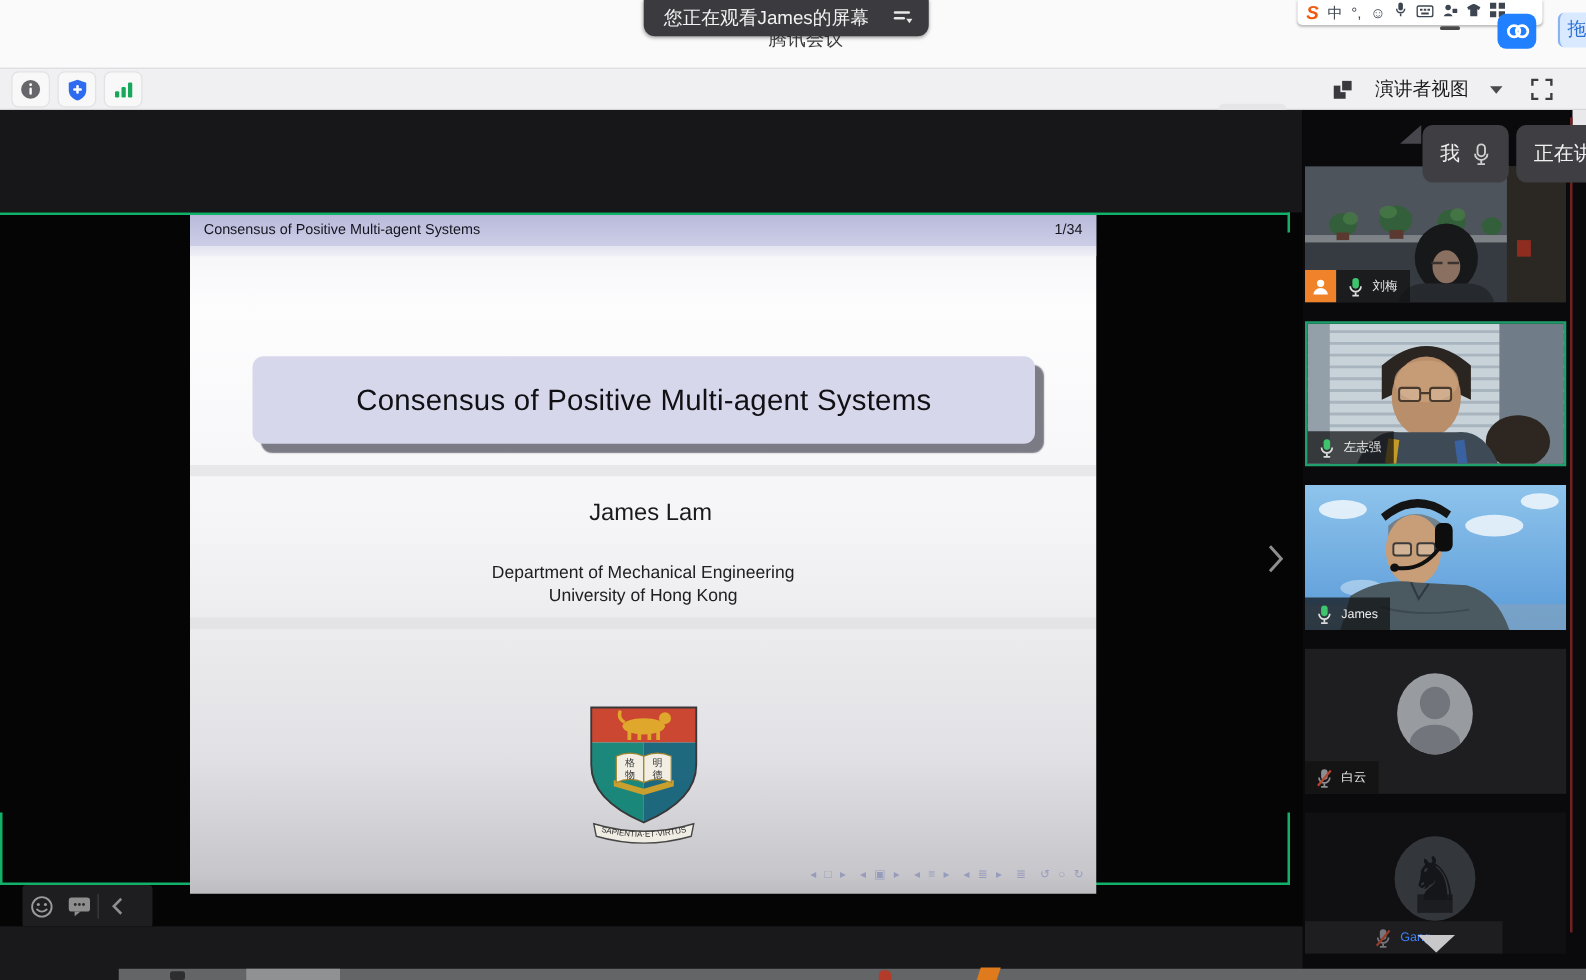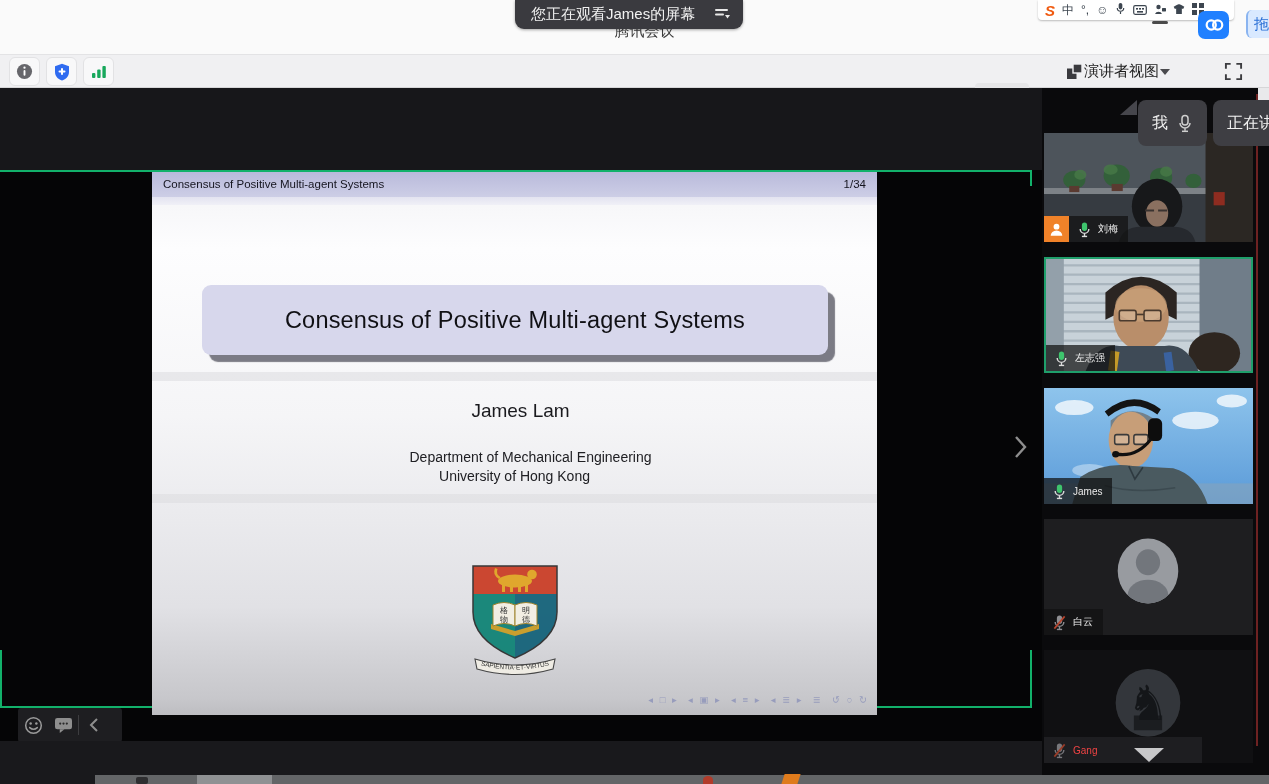--- a/index.html
+++ b/index.html
@@ -18,62 +18,62 @@
   .ime-bar .glyph { font-size:12px; color:#3d4650; line-height:1; }
   .ime-logo { font-size:15px; font-weight:bold; font-style:italic; color:#f05a10; line-height:1; }
   .win-minimize { position:absolute; left:1152px; top:21px; width:16px; height:3px; background:#4a4a4a; border-radius:2px; z-index:4; }
   .tm-logo { position:absolute; left:1198px; top:11px; width:31px; height:28px; background:#2080ff; border-radius:7px; display:flex; align-items:center; justify-content:center; z-index:4; }
   .drag-tab { position:absolute; left:1246px; top:10px; width:23px; height:28px; background:#d9e9ff; border-left:2px solid #8ab4f0; border-radius:6px 0 0 6px; color:#2a6fd6; font-size:15px; line-height:28px; padding-left:6px; z-index:4; }
 
   
   .toolbar { position:absolute; left:0; top:55px; width:1269px; height:33px; background:#f0f0f2; border-bottom:1px solid #d6d6d8; }
   .tb-btn { position:absolute; top:2px; width:31px; height:29px; background:#f8f8f9; border:1px solid #e2e2e4; border-radius:6px; display:flex; align-items:center; justify-content:center; cursor:pointer; }
   .tb-time { position:absolute; left:975px; top:4px; width:54px; height:25px; background:#e6e6e8; border-radius:4px; text-align:center; line-height:25px; font-size:15px; color:#1c1c1c;margin-top:24px; }
-  .tb-view { position:absolute; left:1058px; top:2px; height:29px; display:flex; align-items:center; gap:1px; padding:0 8px; border-radius:5px; cursor:pointer; }
+  .tb-view { position:absolute; left:1058px; top:2px; height:29px; display:flex; align-items:center; gap:17px; padding:0 8px; border-radius:5px; cursor:pointer; }
   .tb-view .lbl { font-size:15px; color:#1c1c1c; }
   .caret-down { width:0; height:0; border-left:5px solid transparent; border-right:5px solid transparent; border-top:6px solid #4a4a4e; }
   .tb-full { position:absolute; left:1218px; top:2px; width:30px; height:29px; display:flex; align-items:center; justify-content:center; border-radius:5px; cursor:pointer; }
 
   
   .stage { position:absolute; left:0; top:88px; width:1042px; height:653px; background:#050506; overflow:hidden; }
   .stage-topstrip { position:absolute; left:0; top:0; width:1042px; height:82px; background:#17171a; }
   .cap { position:absolute; background:#12b16a; z-index:1; }
   .chev-right { position:absolute; left:1008px; top:344px; width:24px; height:30px; display:flex; align-items:center; justify-content:center; cursor:pointer; z-index:5; }
 
   
   .slide { position:absolute; left:152px; top:84px; width:725px; height:543px; z-index:2; background:linear-gradient(180deg,#f2f2f5 0%,#fdfdfe 14%,#f5f5f7 45%,#e1e1e5 80%,#c7c7cb 97%,#bdbdc1 100%); }
   .slide-header { position:absolute; left:0; top:0; width:725px; height:25px; background:linear-gradient(180deg,#b9badb,#cdcee6); }
   .slide-header .ht { position:absolute; left:11px; top:0; line-height:25px; font-size:11.5px; color:#15151f; }
   .slide-header .pg { position:absolute; right:11px; top:0; line-height:25px; font-size:11.5px; color:#15151f; }
   .slide-substrip { position:absolute; left:0; top:25px; width:725px; height:8px; background:linear-gradient(180deg,#e3e3f0,#f0f0f7); }
   .band { position:absolute; left:0; width:725px; height:9px; background:rgba(90,90,105,.09); }
   .title-box { position:absolute; left:50px; top:113px; width:626px; height:70px; background:#d7d7ec; border-radius:9px; box-shadow:7px 7px 1px rgba(82,82,94,.75); display:flex; align-items:center; justify-content:center; }
   .title-box .t { font-size:23.5px; color:#101014; letter-spacing:.2px; }
   .author { position:absolute; left:0; top:228px; width:737px; text-align:center; font-size:19px; color:#1a1a1e; }
-  .affil1 { position:absolute; left:16px; top:277px; width:725px; text-align:center; font-size:14px; color:#202024; }
+  .affil1 { position:absolute; left:0; top:277px; width:725px; text-align:center; font-size:14px; color:#202024; }
   .affil2 { position:absolute; left:0; top:296px; width:725px; text-align:center; font-size:14px; color:#202024; }
   .crest { position:absolute; left:311px; top:388px; opacity:.92; }
   .slide-nav { position:absolute; right:8px; top:522px; font-size:9.5px; color:#8f95ba; letter-spacing:2px; white-space:pre; opacity:.85; }
 
   
   .float-controls { position:absolute; left:18px; top:620px; width:104px; height:34px; background:rgba(33,33,36,.92); border-radius:3px; display:flex; align-items:center; z-index:4; }
   .fc-btn { width:30px; height:34px; display:flex; align-items:center; justify-content:center; cursor:pointer; }
   .fc-div { width:1px; height:20px; background:#3d3d40; }
 
   
   .sidebar { position:absolute; left:1042px; top:88px; width:227px; height:687px; background:#0a0a0c; overflow:hidden; z-index:6; }
   .edge-white { position:absolute; left:216px; top:0; width:11px; height:30px; background:#e9e9eb; }
   .edge-red { position:absolute; left:214px; top:6px; width:2px; height:652px; background:#6e2222; }
   .tile { position:absolute; left:2px; width:209px; background:#101014; overflow:hidden; }
   .tile svg { display:block; }
   .speaking { border:2px solid #1f9f6b; }
   .plabel-row { position:absolute; left:0; bottom:0; display:flex; align-items:stretch; z-index:2; }
   .pbadge { width:25px; height:26px; background:#f08229; display:flex; align-items:center; justify-content:center; }
   .plabel { display:flex; align-items:center; gap:6px; background:rgba(16,16,16,.72); padding:0 10px 0 8px; height:26px; color:#ececec; font-size:10px; white-space:nowrap; }
-  .plabel.dim { background:rgba(42,42,46,.55); color:#ef4444; width:158px; }
+  .plabel.dim { background:rgba(42,42,46,.55); color:#3b82f6; width:158px;justify-content:center; }
   .speak-panel { position:absolute; left:96px; top:12px; display:flex; gap:6px; z-index:5; }
   .sp-box { height:46px; background:#3e3e43; border-radius:8px; display:flex; align-items:center; gap:9px; padding:0 14px; color:#f0f0f0; font-size:16px; white-space:nowrap; }
   .sp-handle { position:absolute; left:78px; top:12px; width:0; height:0; border-left:17px solid transparent; border-bottom:15px solid #46464c; z-index:4; }
   .more-arrow { position:absolute; left:92px; top:660px; width:0; height:0; border-left:15px solid transparent; border-right:15px solid transparent; border-top:14px solid #c8c8ca; cursor:pointer; z-index:5; }
 
   
   .bottombar { position:absolute; left:0; top:741px; width:1269px; height:43px; background:#19191c; }
   .task-sliver { position:absolute; left:95px; top:775px; width:1174px; height:9px; background:#636567; z-index:7; }
   .ts-item { position:absolute; z-index:8; }
 </style>

